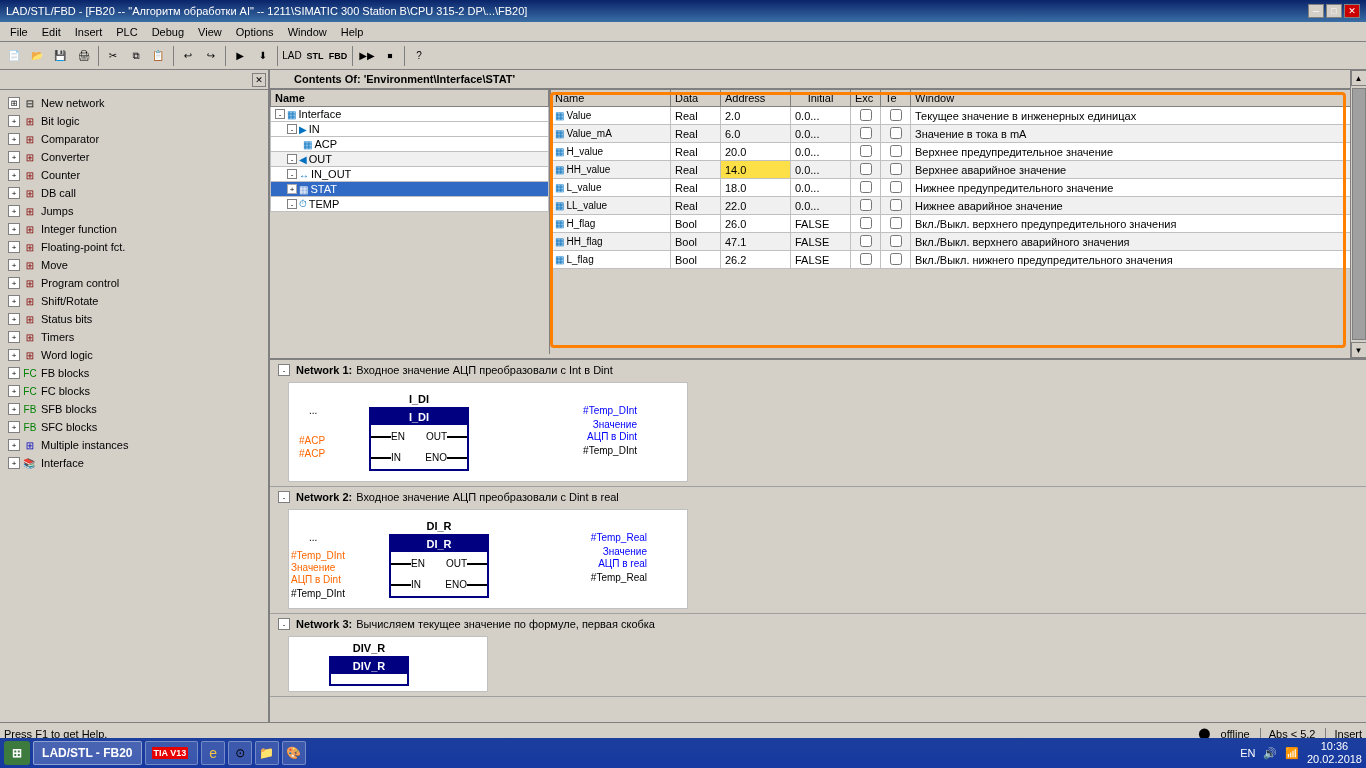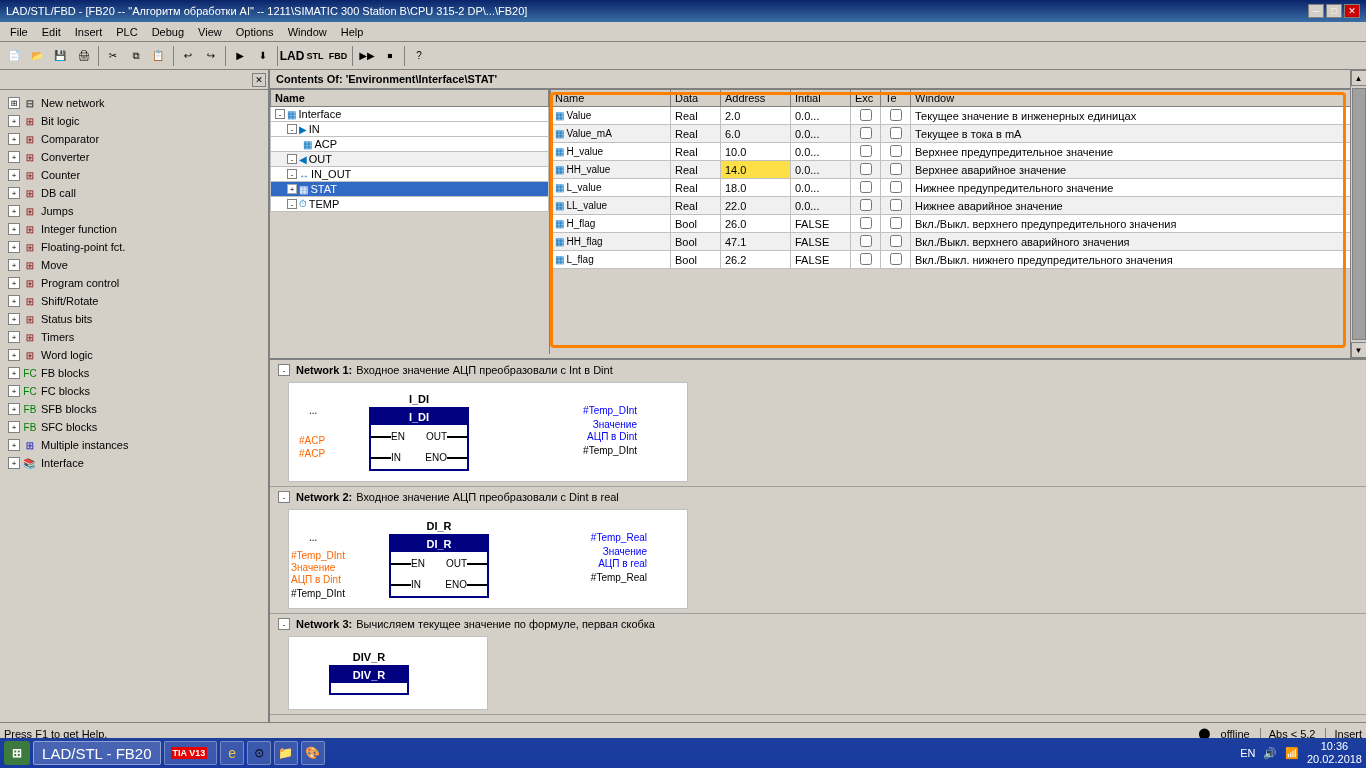--- a/index.html
+++ b/index.html
@@ -116,21 +116,21 @@
 
     
     .interface-table-container {
       height: 290px;
       border-bottom: 2px solid #808080;
       overflow: hidden;
       position: relative;
     }
     .interface-header {
       background: #d4d0c8;
-      padding: 3px 6px;
+      padding: 3px 24px;
       font-size: 11px;
       font-weight: bold;
       border-bottom: 1px solid #808080;
     }
     .interface-table {
       width: 100%;
       border-collapse: collapse;
       font-size: 11px;
     }
     .interface-table th {
@@ -282,21 +282,21 @@
   <div class="tb-btn">✂</div>
   <div class="tb-btn">⧉</div>
   <div class="tb-btn">📋</div>
   <div class="tb-sep"></div>
   <div class="tb-btn">↩</div>
   <div class="tb-btn">↪</div>
   <div class="tb-sep"></div>
   <div class="tb-btn">▶</div>
   <div class="tb-btn">⬇</div>
   <div class="tb-sep"></div>
-  <div class="tb-btn" style="font-size:12px;font-weight:bold;">LAD</div>
+  <div class="tb-btn" style="font-size:10px;font-weight:normal;">LAD</div>
   <div class="tb-btn" style="font-size:9px;font-weight:bold;">STL</div>
   <div class="tb-btn" style="font-size:9px;font-weight:bold;">FBD</div>
   <div class="tb-sep"></div>
   <div class="tb-btn">▶▶</div>
   <div class="tb-btn">⏹</div>
   <div class="tb-sep"></div>
   <div class="tb-btn">?</div>
 </div>
 
 <div class="main-layout">
@@ -501,21 +501,21 @@
           </table>
         </div>
 
         <div style="flex:1;overflow-x:auto;overflow-y:auto;">
           <table class="interface-table">
             <thead>
               <tr>
                 <th style="width:120px;">Name</th>
                 <th style="width:50px;">Data</th>
                 <th style="width:70px;">Address</th>
-                <th style="width:60px;">Initial</th>
+                <th style="width:60px;text-align:center;">Initial</th>
                 <th style="width:30px;">Exc</th>
                 <th style="width:30px;">Te</th>
                 <th>Window</th>
               </tr>
             </thead>
             <tbody id="interface-tbody">
             <tr>
     <td style="border:1px solid #c0c0c0;padding:1px 4px;background:white;">
       <div style="display:flex;align-items:center;font-size:10px;">
         <span style="color:#0070c0;margin-right:2px;">▦</span>
@@ -534,31 +534,31 @@
       <div style="display:flex;align-items:center;font-size:10px;">
         <span style="color:#0070c0;margin-right:2px;">▦</span>
         <span>Value_mA</span>
       </div>
     </td>
     <td style="border:1px solid #c0c0c0;padding:1px 4px;background:#f0f0f0;">Real</td>
     <td style="border:1px solid #c0c0c0;padding:1px 4px;background:#f0f0f0;">6.0</td>
     <td style="border:1px solid #c0c0c0;padding:1px 4px;background:#f0f0f0;">0.0...</td>
     <td style="border:1px solid #c0c0c0;padding:1px 4px;background:#f0f0f0;text-align:center;"><input type="checkbox" style="width: 12px; height: 12px;"></td>
     <td style="border:1px solid #c0c0c0;padding:1px 4px;background:#f0f0f0;text-align:center;"><input type="checkbox" style="width: 12px; height: 12px;"></td>
-    <td style="border:1px solid #c0c0c0;padding:1px 4px;background:#f0f0f0;">Текущее в тока в mA</td>
+    <td style="border:1px solid #c0c0c0;padding:1px 4px;background:#f0f0f0;">Значение в тока в mA</td>
   </tr>
                 <tr>
     <td style="border:1px solid #c0c0c0;padding:1px 4px;background:white;">
       <div style="display:flex;align-items:center;font-size:10px;">
         <span style="color:#0070c0;margin-right:2px;">▦</span>
         <span>H_value</span>
       </div>
     </td>
     <td style="border:1px solid #c0c0c0;padding:1px 4px;background:white;">Real</td>
-    <td style="border:1px solid #c0c0c0;padding:1px 4px;background:white;">10.0</td>
+    <td style="border:1px solid #c0c0c0;padding:1px 4px;background:white;">20.0</td>
     <td style="border:1px solid #c0c0c0;padding:1px 4px;background:white;">0.0...</td>
     <td style="border:1px solid #c0c0c0;padding:1px 4px;background:white;text-align:center;"><input type="checkbox" style="width: 12px; height: 12px;"></td>
     <td style="border:1px solid #c0c0c0;padding:1px 4px;background:white;text-align:center;"><input type="checkbox" style="width: 12px; height: 12px;"></td>
     <td style="border:1px solid #c0c0c0;padding:1px 4px;background:white;">Верхнее предупредительное значение</td>
   </tr>
                 <tr>
     <td style="border:1px solid #c0c0c0;padding:1px 4px;background:#f0f0f0;">
       <div style="display:flex;align-items:center;font-size:10px;">
         <span style="color:#0070c0;margin-right:2px;">▦</span>
         <span>HH_value</span>
@@ -757,21 +757,21 @@
         </div>
       </div>
 
       <div class="network-block">
         <div class="network-header">
           <div class="network-collapse-btn">-</div>
           <span class="network-title">Network 3:</span>
           <span class="network-desc">Вычисляем текущее значение по формуле, первая скобка</span>
         </div>
         <div style="padding-left:10px;">
-          <div style="display:inline-flex;align-items:center;background:white;border:1px solid #c0c0c0;padding:14px 20px;min-width:200px;min-height:50px;position:relative;">
+          <div style="display:inline-flex;align-items:center;background:white;border:1px solid #c0c0c0;padding:5px 20px;min-width:200px;min-height:50px;position:relative;">
             <div style="display:flex;flex-direction:column;align-items:center;margin-left:20px;">
               <div style="font-size:11px;font-weight:bold;text-align:center;margin-bottom:2px;">DIV_R</div>
               <div style="border:2px solid #000080;background:white;min-width:80px;min-height:30px;">
                 <div style="background:#000080;color:white;text-align:center;padding:2px;font-size:11px;font-weight:bold;">DIV_R</div>
               </div>
             </div>
           </div>
         </div>
       </div>
 
@@ -786,21 +786,21 @@
   <div style="margin-left:auto;display:flex;gap:10px;align-items:center;">
     <span>⬤</span>
     <span>offline</span>
     <span style="border-left:1px solid #808080;padding-left:8px;">Abs &lt; 5.2</span>
     <span style="border-left:1px solid #808080;padding-left:8px;">Insert</span>
   </div>
 </div>
 
 <div style="height:30px;background:linear-gradient(to bottom,#1c3f9e,#1638a0);display:flex;align-items:center;padding:0 4px;gap:3px;position:fixed;bottom:0;left:0;right:0;z-index:100;">
   <div style="height:24px;background:#3d7a3d;border-radius:3px;padding:0 8px;display:flex;align-items:center;color:white;font-size:12px;font-weight:bold;cursor:pointer;">⊞</div>
-  <div style="height:24px;background:rgba(255,255,255,0.2);border:1px solid rgba(255,255,255,0.4);border-radius:2px;padding:0 8px;display:flex;align-items:center;color:white;font-size:15px;cursor:pointer;">LAD/STL - FB20</div>
+  <div style="height:24px;background:rgba(255,255,255,0.2);border:1px solid rgba(255,255,255,0.4);border-radius:2px;padding:0 8px;display:flex;align-items:center;color:white;font-size:12px;cursor:pointer;font-weight:bold;">LAD/STL - FB20</div>
   <div style="height:24px;background:rgba(255,255,255,0.15);border:1px solid rgba(255,255,255,0.3);border-radius:2px;padding:0 6px;display:flex;align-items:center;color:white;font-size:10px;cursor:pointer;">
     <span style="background:#e60000;color:white;font-weight:bold;font-size:9px;padding:1px 2px;margin-right:3px;">TIA V13</span>
   </div>
   <div style="height:24px;width:24px;background:rgba(255,255,255,0.15);border:1px solid rgba(255,255,255,0.3);border-radius:2px;display:flex;align-items:center;justify-content:center;cursor:pointer;">
     <span style="color:#f4c542;font-size:14px;">e</span>
   </div>
   <div style="height:24px;width:24px;background:rgba(255,255,255,0.15);border:1px solid rgba(255,255,255,0.3);border-radius:2px;display:flex;align-items:center;justify-content:center;cursor:pointer;">
     <span style="font-size:12px;">⊙</span>
   </div>
   <div style="height:24px;width:24px;background:rgba(255,255,255,0.15);border:1px solid rgba(255,255,255,0.3);border-radius:2px;display:flex;align-items:center;justify-content:center;cursor:pointer;">

